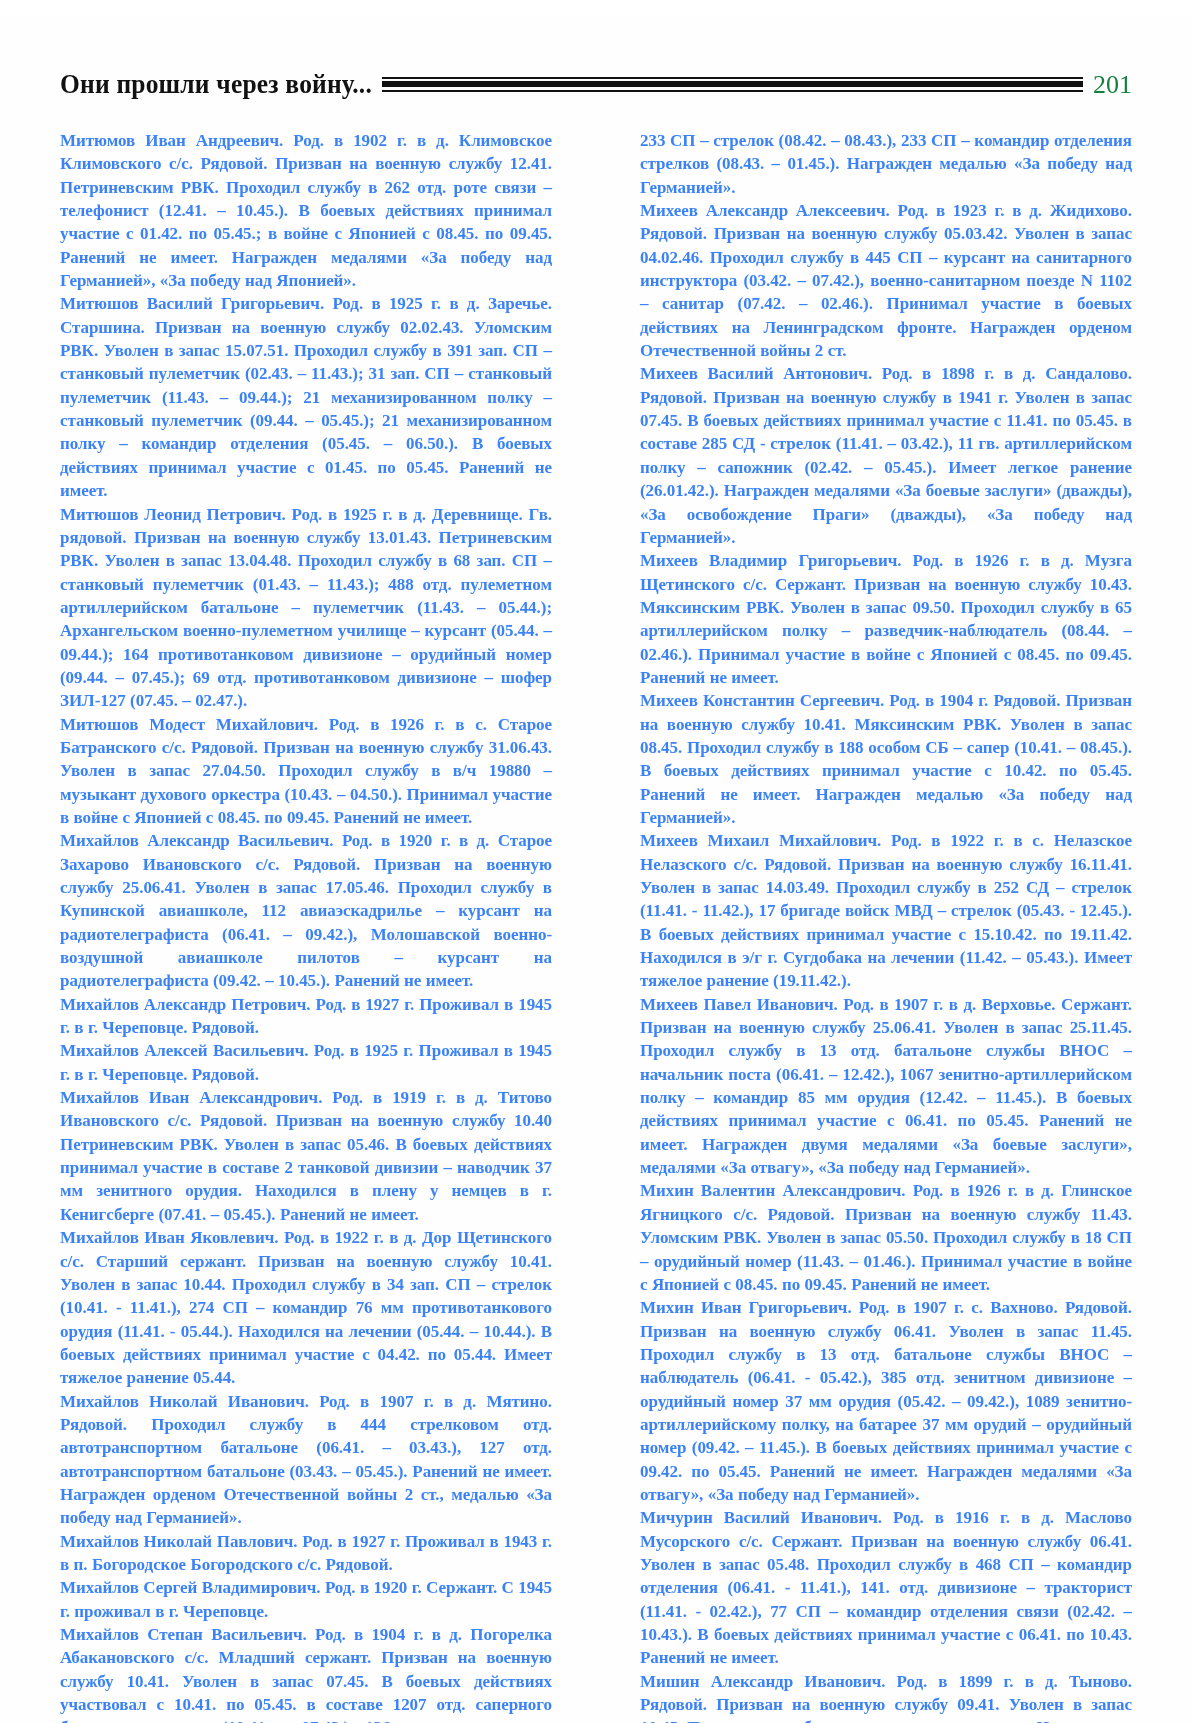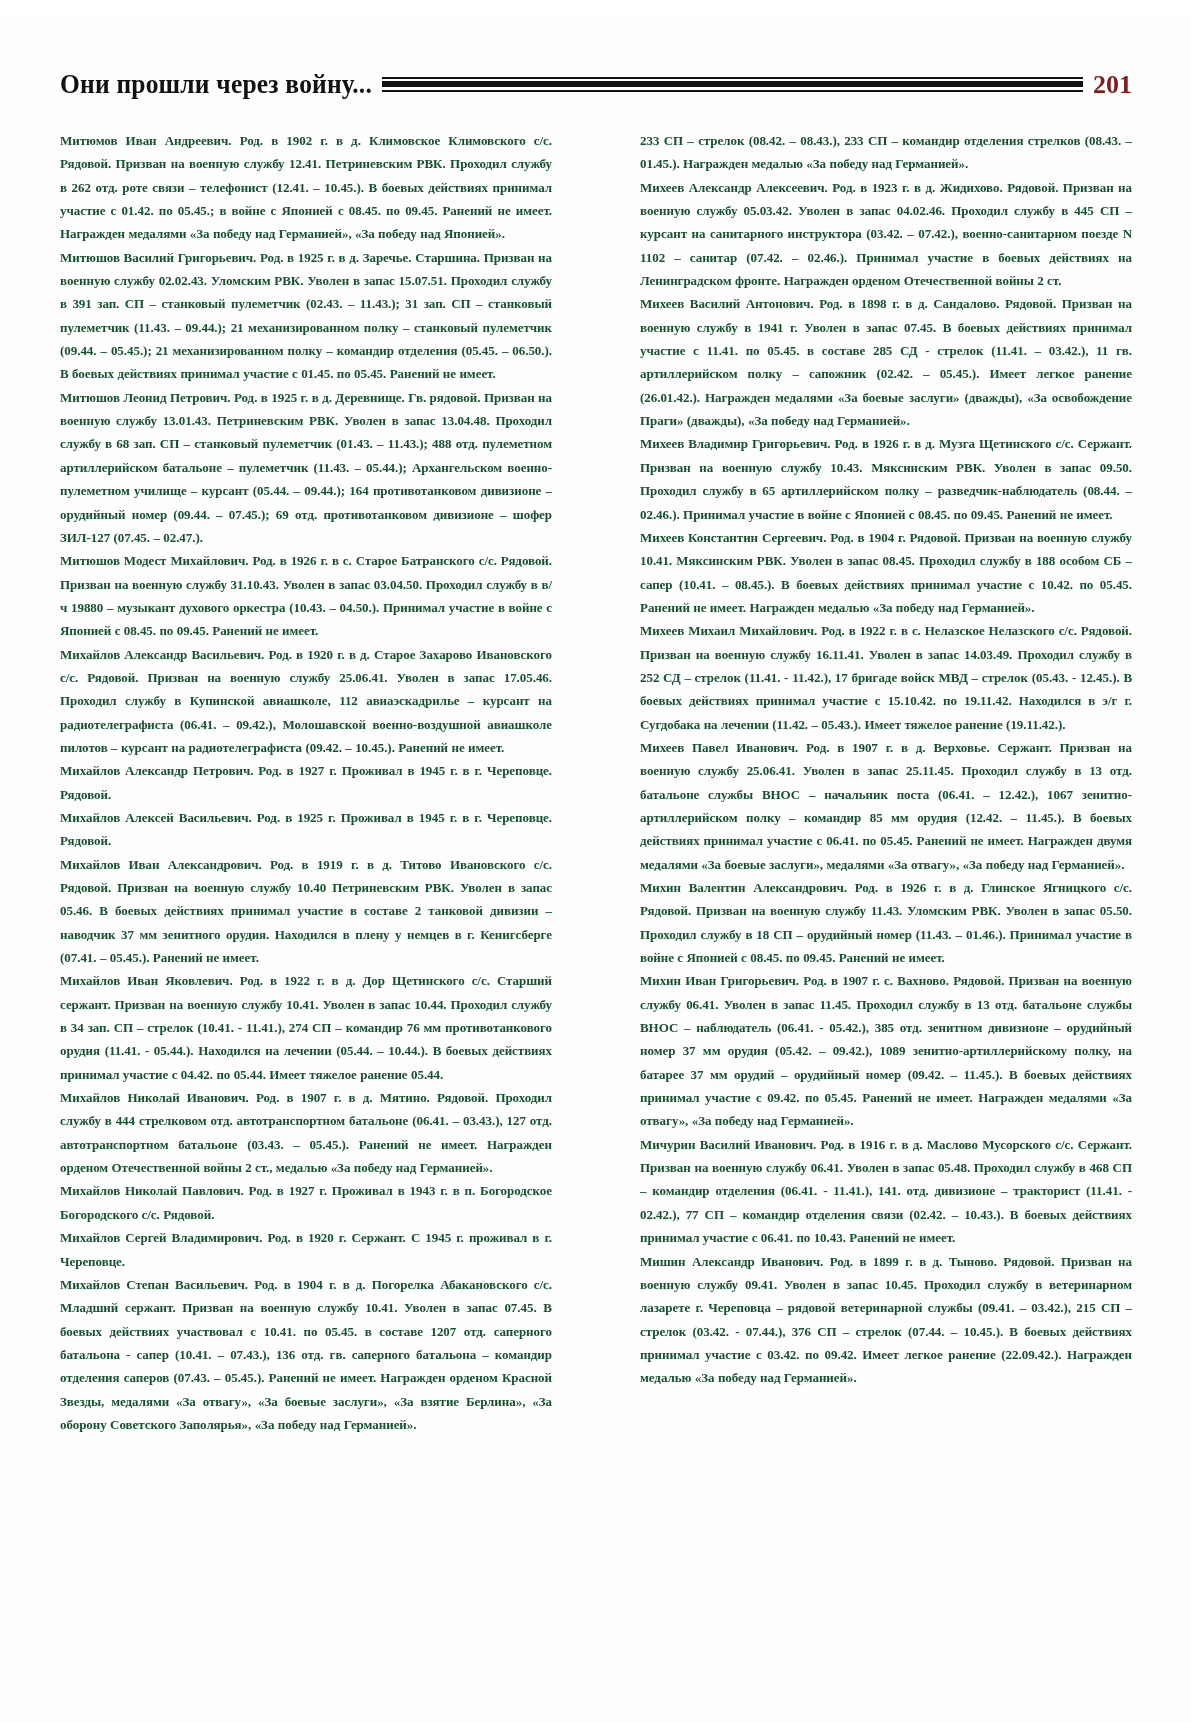--- a/index.html
+++ b/index.html
@@ -55,52 +55,52 @@
     right: 0;
     display: block;
     background: #111;
   }
   .rh-rule i.l1 { top: 0px;  height: 2px; }
   .rh-rule i.l2 { top: 4px;  height: 6px; }
   .rh-rule i.l3 { top: 13px; height: 2px; }
   .rh-pageno {
     font-family: "Liberation Serif", "DejaVu Serif", serif;
     font-size: 26px;
-    font-weight: 700;
+    font-weight: 400;
     white-space: nowrap;
-    color: #7f1d1d;
+    color: #15803d;
     padding-left: 4px;
   }
 
   
   .columns {
     position: absolute;
     left: 60px;
     top: 113px;
     width: 1072px;
     height: 1560px;
     display: flex;
     justify-content: space-between;
   }
   .col {
     width: 492px;
     box-sizing: border-box;
   }
   .entry {
-    font-size: 13px;
+    font-size: 17px;
     line-height: 23.35px;
     text-align: justify;
     text-align-last: left;
     hyphens: manual;
     margin: 0;
     font-weight: 700;
     letter-spacing: -0.05px;
     word-spacing: 0.2px;
     font-family: "Liberation Serif", "DejaVu Serif", serif;
-    color: #14532d;
+    color: #3b82f6;
   }
   .entry + .entry { margin-top: 0; }
   .entry.cont { text-indent: 0; }
 </style>
 </head>
 <body>
 
 <div class="page">
 
   <div class="running-head">
@@ -112,21 +112,21 @@
     </div>
     <div class="rh-pageno">201</div>
   </div>
 
   <div class="columns">
 
     <div class="col">
       <p class="entry">Митюмов Иван Андреевич. Род. в 1902 г. в д. Климовское Климовского с/с. Рядовой. Призван на военную службу 12.41. Петриневским РВК. Проходил службу в 262 отд. роте связи – телефонист (12.41. – 10.45.). В боевых действиях принимал участие с 01.42. по 05.45.; в войне с Японией с 08.45. по 09.45. Ранений не имеет. Награжден медалями «За победу над Германией», «За победу над Японией».</p>
       <p class="entry">Митюшов Василий Григорьевич. Род. в 1925 г. в д. Заречье. Старшина. Призван на военную службу 02.02.43. Уломским РВК. Уволен в запас 15.07.51. Проходил службу в 391 зап. СП – станковый пулеметчик (02.43. – 11.43.); 31 зап. СП – станковый пулеметчик (11.43. – 09.44.); 21 механизированном полку – станковый пулеметчик (09.44. – 05.45.); 21 механизированном полку – командир отделения (05.45. – 06.50.). В боевых действиях принимал участие с 01.45. по 05.45. Ранений не имеет.</p>
       <p class="entry">Митюшов Леонид Петрович. Род. в 1925 г. в д. Деревнище. Гв. рядовой. Призван на военную службу 13.01.43. Петриневским РВК. Уволен в запас 13.04.48. Проходил службу в 68 зап. СП – станковый пулеметчик (01.43. – 11.43.); 488 отд. пулеметном артиллерийском батальоне – пулеметчик (11.43. – 05.44.); Архангельском военно-пулеметном училище – курсант (05.44. – 09.44.); 164 противотанковом дивизионе – орудийный номер (09.44. – 07.45.); 69 отд. противотанковом дивизионе – шофер ЗИЛ-127 (07.45. – 02.47.).</p>
-      <p class="entry">Митюшов Модест Михайлович. Род. в 1926 г. в с. Старое Батранского с/с. Рядовой. Призван на военную службу 31.10.43. Уволен в запас 03.04.50. Проходил службу в в/ч 19880 – музыкант духового оркестра (10.43. – 04.50.). Принимал участие в войне с Японией с 08.45. по 09.45. Ранений не имеет.</p>
+      <p class="entry">Митюшов Модест Михайлович. Род. в 1926 г. в с. Старое Батранского с/с. Рядовой. Призван на военную службу 31.06.43. Уволен в запас 27.04.50. Проходил службу в в/ч 19880 – музыкант духового оркестра (10.43. – 04.50.). Принимал участие в войне с Японией с 08.45. по 09.45. Ранений не имеет.</p>
       <p class="entry">Михайлов Александр Васильевич. Род. в 1920 г. в д. Старое Захарово Ивановского с/с. Рядовой. Призван на военную службу 25.06.41. Уволен в запас 17.05.46. Проходил службу в Купинской авиашколе, 112 авиаэскадрилье – курсант на радиотелеграфиста (06.41. – 09.42.), Молошавской военно-воздушной авиашколе пилотов – курсант на радиотелеграфиста (09.42. – 10.45.). Ранений не имеет.</p>
       <p class="entry">Михайлов Александр Петрович. Род. в 1927 г. Проживал в 1945 г. в г. Череповце. Рядовой.</p>
       <p class="entry">Михайлов Алексей Васильевич. Род. в 1925 г. Проживал в 1945 г. в г. Череповце. Рядовой.</p>
       <p class="entry">Михайлов Иван Александрович. Род. в 1919 г. в д. Титово Ивановского с/с. Рядовой. Призван на военную службу 10.40 Петриневским РВК. Уволен в запас 05.46. В боевых действиях принимал участие в составе 2 танковой дивизии – наводчик 37 мм зенитного орудия. Находился в плену у немцев в г. Кенигсберге (07.41. – 05.45.). Ранений не имеет.</p>
       <p class="entry">Михайлов Иван Яковлевич. Род. в 1922 г. в д. Дор Щетинского с/с. Старший сержант. Призван на военную службу 10.41. Уволен в запас 10.44. Проходил службу в 34 зап. СП – стрелок (10.41. - 11.41.), 274 СП – командир 76 мм противотанкового орудия (11.41. - 05.44.). Находился на лечении (05.44. – 10.44.). В боевых действиях принимал участие с 04.42. по 05.44. Имеет тяжелое ранение 05.44.</p>
       <p class="entry">Михайлов Николай Иванович. Род. в 1907 г. в д. Мятино. Рядовой. Проходил службу в 444 стрелковом отд. автотранспортном батальоне (06.41. – 03.43.), 127 отд. автотранспортном батальоне (03.43. – 05.45.). Ранений не имеет. Награжден орденом Отечественной войны 2 ст., медалью «За победу над Германией».</p>
       <p class="entry">Михайлов Николай Павлович. Род. в 1927 г. Проживал в 1943 г. в п. Богородское Богородского с/с. Рядовой.</p>
       <p class="entry">Михайлов Сергей Владимирович. Род. в 1920 г. Сержант. С 1945 г. проживал в г. Череповце.</p>
       <p class="entry">Михайлов Степан Васильевич. Род. в 1904 г. в д. Погорелка Абакановского с/с. Младший сержант. Призван на военную службу 10.41. Уволен в запас 07.45. В боевых действиях участвовал с 10.41. по 05.45. в составе 1207 отд. саперного батальона - сапер (10.41. – 07.43.), 136 отд. гв. саперного батальона – командир отделения саперов (07.43. – 05.45.). Ранений не имеет. Награжден орденом Красной Звезды, медалями «За отвагу», «За боевые заслуги», «За взятие Берлина», «За оборону Советского Заполярья», «За победу над Германией».</p>
 

